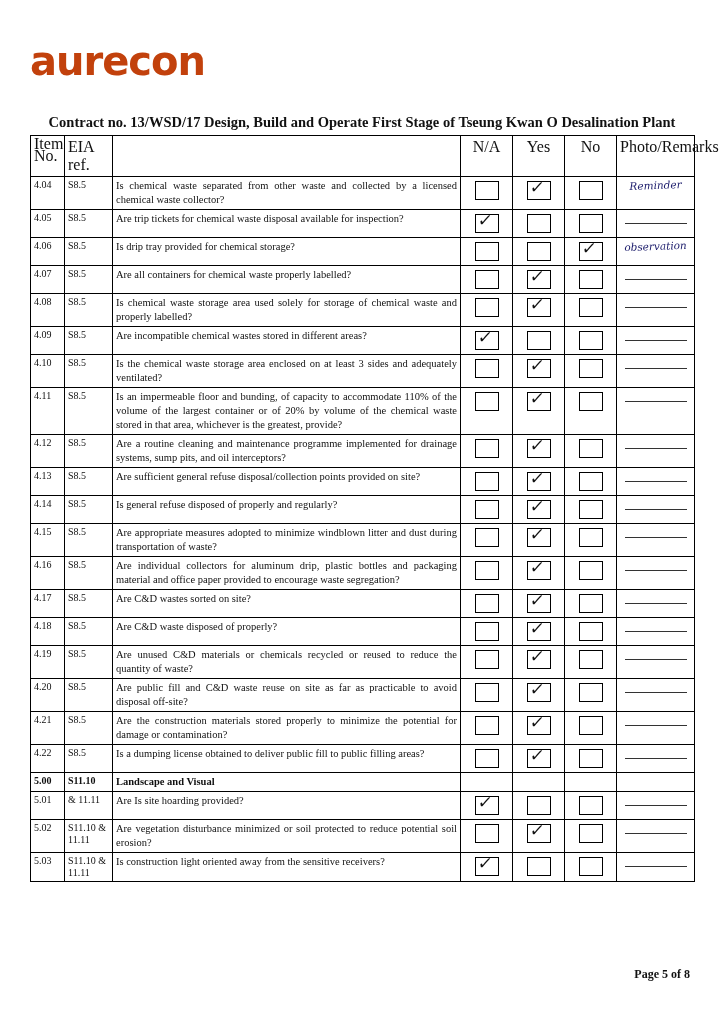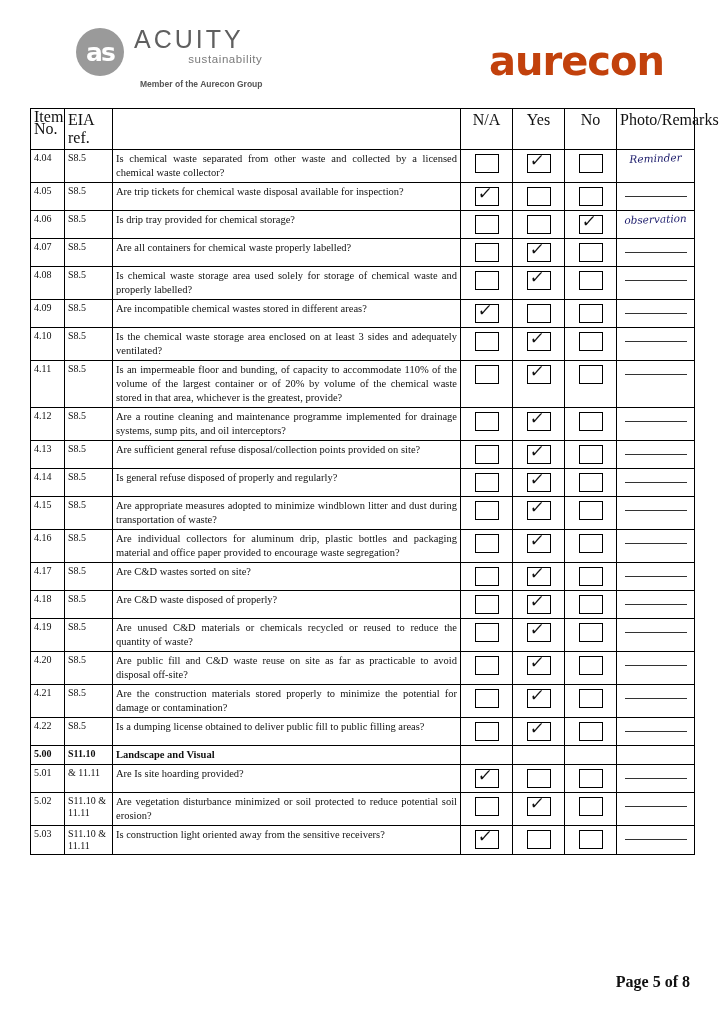--- a/index.html
+++ b/index.html
@@ -188,43 +188,36 @@
     font-weight: bold;
   }
   tr.section td.q, tr.section td.item, tr.section td.eia {
     font-weight: bold;
   }
 
   
   .footer {
     position: absolute;
     right: 34px;
-    bottom: 33px;
+    bottom: 42px;
     font-family: "Liberation Serif", serif;
     font-weight: bold;
-    font-size: 16px;
+    font-size: 12px;
   }
 </style>
 </head>
 <body>
 
 <div class="page">
 
   <div class="header">
-    <div class="acuity-block">
-      <div class="acuity-logo">as</div>
-      <div class="acuity-text">
-        <div class="acuity-name">ACUITY</div>
-        <div class="acuity-sub">sustainability</div>
-        <div class="acuity-member">Member of the Aurecon Group</div>
-      </div>
-    </div>
     <div class="aurecon">aurecon</div>
   </div>
 
+  <div class="contract-title">Contract no.  13/WSD/17 Design, Build and Operate First Stage of Tseung Kwan O Desalination Plant</div>
 
   <table class="checklist">
     <colgroup>
       <col class="col-item">
       <col class="col-eia">
       <col class="col-q">
       <col class="col-na">
       <col class="col-yes">
       <col class="col-no">
       <col class="col-remark">

